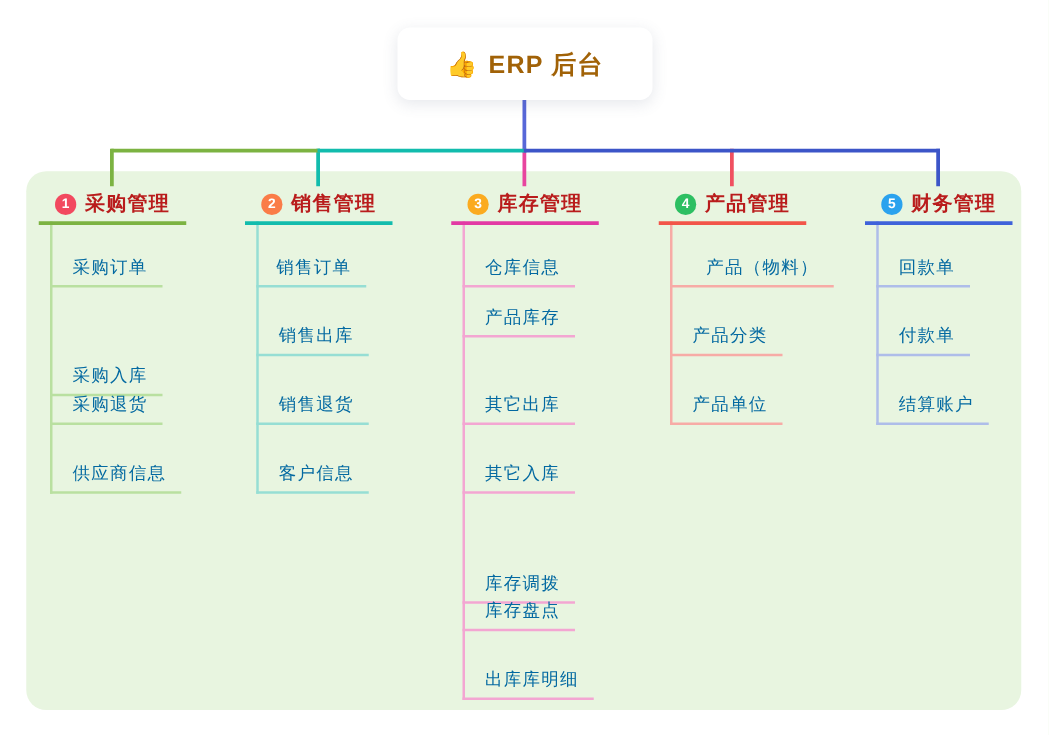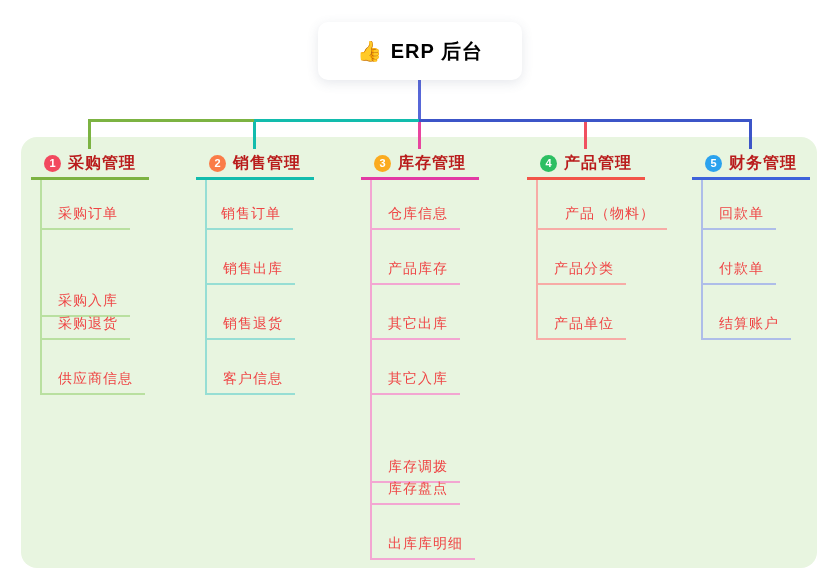--- a/index.html
+++ b/index.html
@@ -13,38 +13,38 @@
     border-radius:16px;background:#e8f5e0;
   }
   .root-card{
     position:absolute;left:318px;top:22px;width:204px;height:58px;
     background:#ffffff;border-radius:10px;
     box-shadow:0 3px 12px rgba(80,90,120,0.14);
     display:flex;align-items:center;justify-content:center;gap:9px;
     z-index:5;
   }
   .root-emoji{font-size:20px;color:#f1b31c;}
-  .root-title{font-size:20px;font-weight:600;color:#000000;letter-spacing:1px;}
+  .root-title{font-size:20px;font-weight:600;color:#a16207;letter-spacing:1px;}
   .line{position:absolute;}
   .branch-header{
     position:absolute;height:28px;box-sizing:content-box;
     display:flex;align-items:center;justify-content:center;gap:7px;
     z-index:3;
   }
   .badge{
     width:17px;height:17px;border-radius:50%;flex:0 0 auto;
     color:#ffffff;font-size:11px;font-weight:700;
     display:flex;align-items:center;justify-content:center;line-height:1;
   }
   .branch-label{font-size:16px;font-weight:600;color:#b91c1c;letter-spacing:1px;}
   .child{
     position:absolute;height:28px;box-sizing:border-box;
     padding:0 12px 5px 18px;white-space:nowrap;
     display:flex;align-items:flex-end;
-    font-size:14px;color:#ef4444;letter-spacing:1px;
+    font-size:14px;color:#0369a1;letter-spacing:1px;
     z-index:3;
   }
   .trunk{position:absolute;width:2px;z-index:2;}
 </style>
 </head>
 <body>
 
 <div>
   <div class="panel"></div>
   <div id="connectors">
@@ -85,21 +85,21 @@
         <div class="child" style="left: 205px; top: 312px; border-bottom: 2px solid rgb(150, 222, 212);">销售退货</div>
         <div class="child" style="left: 205px; top: 367px; border-bottom: 2px solid rgb(150, 222, 212);">客户信息</div>
       </div>
       <div>
         <div class="branch-header" style="left: 361px; top: 149px; width: 118px; border-bottom: 3px solid rgb(226, 58, 164);">
           <div class="badge" style="background: rgb(251, 171, 31);">3</div>
           <div class="branch-label">库存管理</div>
         </div>
         <div class="trunk" style="left: 370px; top: 177px; height: 383px; background: rgb(243, 166, 210);"></div>
         <div class="child" style="left: 370px; top: 202px; border-bottom: 2px solid rgb(243, 166, 210);">仓库信息</div>
-        <div class="child" style="left: 370px; top: 257px; border-bottom: 2px solid rgb(243, 166, 210);">产品库存</div>
+        <div class="child" style="left: 370px; top: 242px; border-bottom: 2px solid rgb(243, 166, 210);">产品库存</div>
         <div class="child" style="left: 370px; top: 312px; border-bottom: 2px solid rgb(243, 166, 210); font-family: Liberation Mono, monospace;">其它出库</div>
         <div class="child" style="left: 370px; top: 367px; border-bottom: 2px solid rgb(243, 166, 210);">其它入库</div>
         <div class="child" style="left: 370px; top: 422px; border-bottom: 2px solid rgb(243, 166, 210); margin-top: 33px;">库存调拨</div>
         <div class="child" style="left: 370px; top: 477px; border-bottom: 2px solid rgb(243, 166, 210);">库存盘点</div>
         <div class="child" style="left: 370px; top: 532px; border-bottom: 2px solid rgb(243, 166, 210);">出库库明细</div>
       </div>
       <div>
         <div class="branch-header" style="left: 527px; top: 149px; width: 118px; border-bottom: 3px solid rgb(242, 85, 73);">
           <div class="badge" style="background: rgb(45, 191, 98);">4</div>
           <div class="branch-label">产品管理</div>

